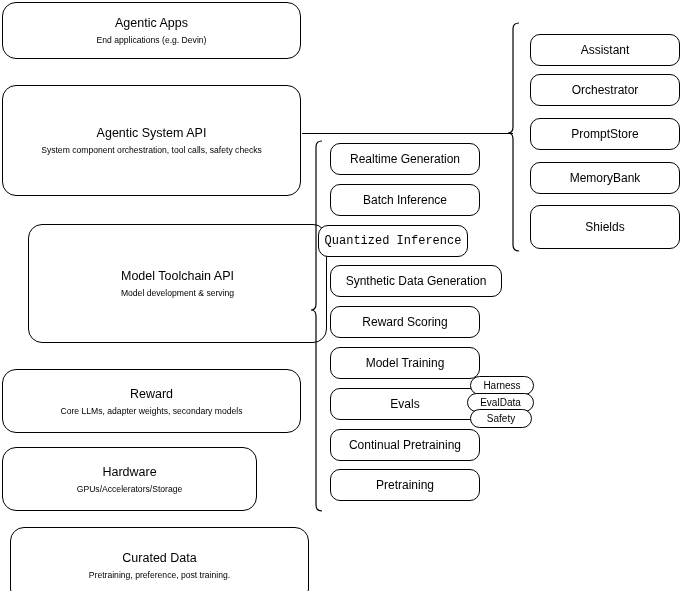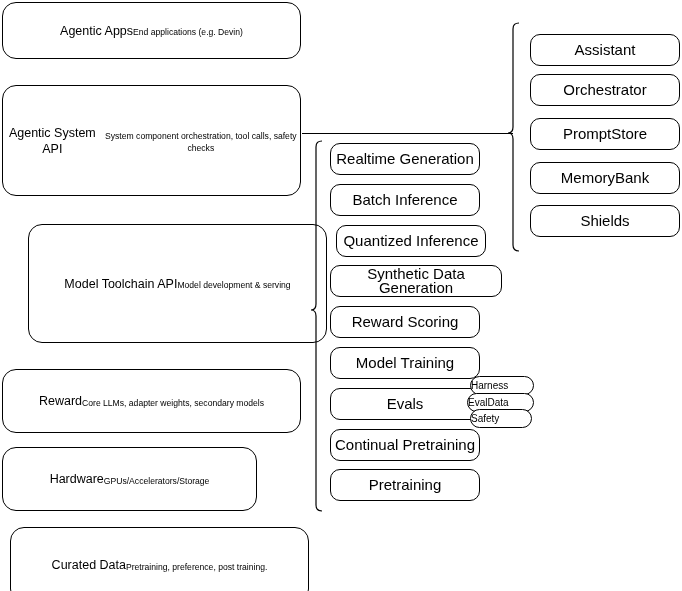--- a/index.html
+++ b/index.html
@@ -18,20 +18,21 @@
     background: #ffffff;
     overflow: hidden;
   }
   .box {
     position: absolute;
     box-sizing: border-box;
     border: 1px solid #000000;
     border-radius: 12px;
     background: #ffffff;
     display: flex;
+    flex-direction: column;
     align-items: center;
     justify-content: center;
     text-align: center;
   }
   
   .layer {
     border-radius: 14px;
   }
   .layer .title {
     font-size: 12.5px;
@@ -40,36 +41,36 @@
   }
   .layer .subtitle {
     font-size: 8.6px;
     line-height: 12px;
     color: #000000;
     margin-top: 3px;
   }
   
   .cap {
     border-radius: 10px;
-    font-size: 15px;
+    font-size: 12px;
     line-height: 14px;
   }
   .cap .cap-label {
     display: block;
   }
   
   .pill {
     position: absolute;
     box-sizing: border-box;
     border: 1px solid #000000;
     border-radius: 10px;
     background: #ffffff;
     display: flex;
     align-items: center;
-    justify-content: flex-start;
+    justify-content: center;
     font-size: 10px;
     line-height: 12px;
     z-index: 5;
   }
   .connector {
     position: absolute;
   }
   .connector svg {
     display: block;
     overflow: visible;
@@ -128,37 +129,37 @@
   </div>
   <div class="box cap" style="left:530px; top:74px; width:150px; height:32px;">
     <span class="cap-label">Orchestrator</span>
   </div>
   <div class="box cap" style="left:530px; top:118px; width:150px; height:32px;">
     <span class="cap-label">PromptStore</span>
   </div>
   <div class="box cap" style="left:530px; top:162px; width:150px; height:32px;">
     <span class="cap-label">MemoryBank</span>
   </div>
-  <div class="box cap" style="left:530px; top:205px; width:150px; height:32px;">
+  <div class="box cap" style="left:530px; top:205px; width:150px; height:44px;">
     <span class="cap-label">Shields</span>
   </div>
 
   <div class="connector" style="left:311px; top:140px; width:12px; height:372px;">
     <svg width="12" height="372" viewBox="0 0 12 372">
       <path d="M11 1 Q5 1 5 7 L5 164 Q5 170 0 170 Q5 170 5 176 L5 365 Q5 371 11 371" fill="none" stroke="#000000" stroke-width="1.2"></path>
     </svg>
   </div>
 
   <div class="box cap" style="left:330px; top:143px; width:150px; height:32px;">
     <span class="cap-label">Realtime Generation</span>
   </div>
   <div class="box cap" style="left:330px; top:184px; width:150px; height:32px;">
     <span class="cap-label">Batch Inference</span>
   </div>
-  <div class="box cap" style="left:336px; top:225px; width:150px; height:32px;">
+  <div class="box cap" style="left:318px; top:225px; width:150px; height:32px;font-family:Liberation Mono, monospace;">
     <span class="cap-label">Quantized Inference</span>
   </div>
   <div class="box cap" style="left:330px; top:265px; width:172px; height:32px;">
     <span class="cap-label">Synthetic Data Generation</span>
   </div>
   <div class="box cap" style="left:330px; top:306px; width:150px; height:32px;">
     <span class="cap-label">Reward Scoring</span>
   </div>
   <div class="box cap" style="left:330px; top:347px; width:150px; height:32px;">
     <span class="cap-label">Model Training</span>

